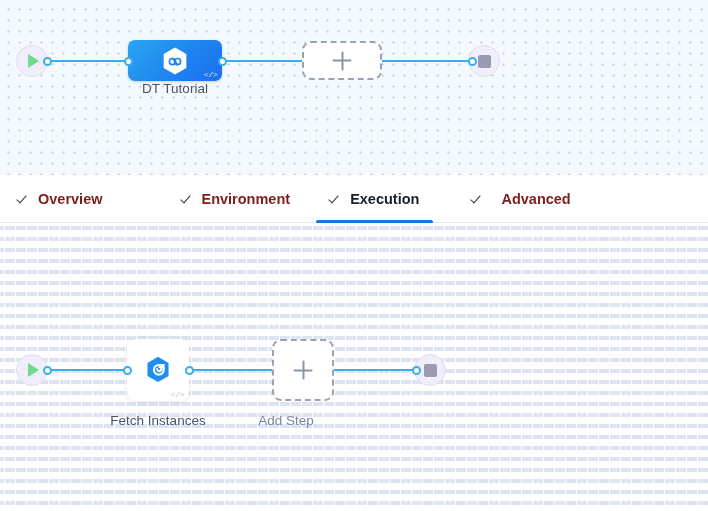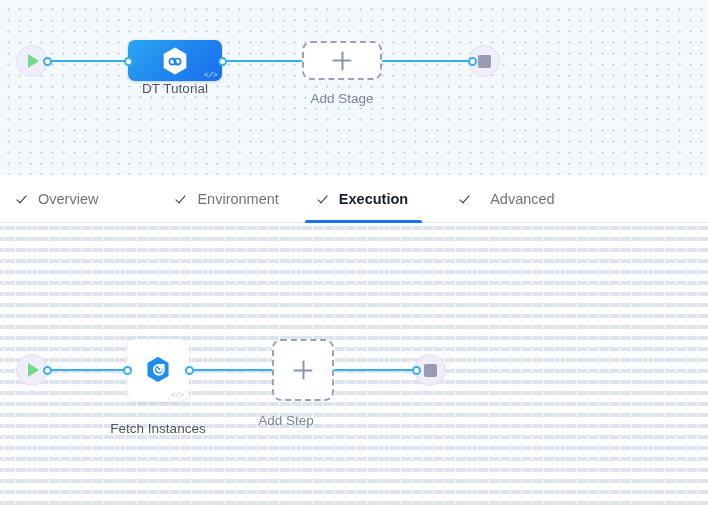--- a/index.html
+++ b/index.html
@@ -75,23 +75,24 @@
     box-sizing: border-box;
     z-index: 5;
   }
   .tab {
     position: relative;
     display: flex;
     align-items: center;
     gap: 7px;
     padding: 0 0 0 0;
     font-size: 14.5px;
-    color: #737373;
+    color: #7f1d1d;
     cursor: pointer;
     white-space: nowrap;
+    font-weight: bold;
   }
   .tab .tab-check {
     display: inline-block;
     width: 13px;
     height: 13px;
     position: relative;
     flex: 0 0 auto;
   }
   .tab .tab-check::before {
     content: "";
@@ -295,21 +296,20 @@
         </div>
         <div class="code-badge">&lt;/&gt;</div>
       </div>
       <div class="port" style="left:123.5px; top:56.5px;"></div>
       <div class="port" style="left:217.5px; top:56.5px;"></div>
       <div class="node-label" style="left:105px; top:81px; width:140px;">DT Tutorial</div>
 
       <div class="add-box" style="left:302px; top:41px; width:80px; height:39px;">
         <div class="plus"></div>
       </div>
-      <div class="node-label muted" style="left:272px; top:91px; width:140px;">Add Stage</div>
 
       <div class="port" style="left:468px; top:56.5px;"></div>
       <div class="terminal" style="left:468px; top:45px;">
         <div class="stop-sq"></div>
       </div>
     </div>
   </div>
 
   <div class="tabbar">
     <div class="tab" style="margin-left:18px;">
@@ -346,21 +346,21 @@
         <div class="icowrap">
           <svg viewBox="0 0 40 44" width="27" height="27" aria-hidden="true">
             <path d="M20 1.4 L37.2 11.3 L37.2 32.7 L20 42.6 L2.8 32.7 L2.8 11.3 Z" fill="#1f8ef1"></path>
             <path d="M29.6 14.6 L21.4 14.6 a7.9 7.9 0 1 0 7.9 7.9 l0 -4.6 l-7.2 0 a3.4 3.4 0 1 1 -3.4 3.4" fill="none" stroke="#ffffff" stroke-width="3.4" stroke-linecap="round" stroke-linejoin="round"></path>
           </svg>
         </div>
         <div class="code-badge dark">&lt;/&gt;</div>
       </div>
       <div class="port" style="left:122.5px; top:142.5px;"></div>
       <div class="port" style="left:184.5px; top:142.5px;"></div>
-      <div class="node-label" style="left:88px; top:198px; width:140px;">Fetch Instances</div>
+      <div class="node-label" style="left:88px; top:190px; width:140px;">Fetch Instances</div>
 
       <div class="add-box" style="left:272px; top:116px; width:62px; height:62px;">
         <div class="plus"></div>
       </div>
       <div class="node-label muted" style="left:216px; top:190px; width:140px;">Add Step</div>
 
       <div class="port" style="left:412px; top:142.5px;"></div>
       <div class="terminal" style="left:414px; top:131px;">
         <div class="stop-sq"></div>
       </div>

